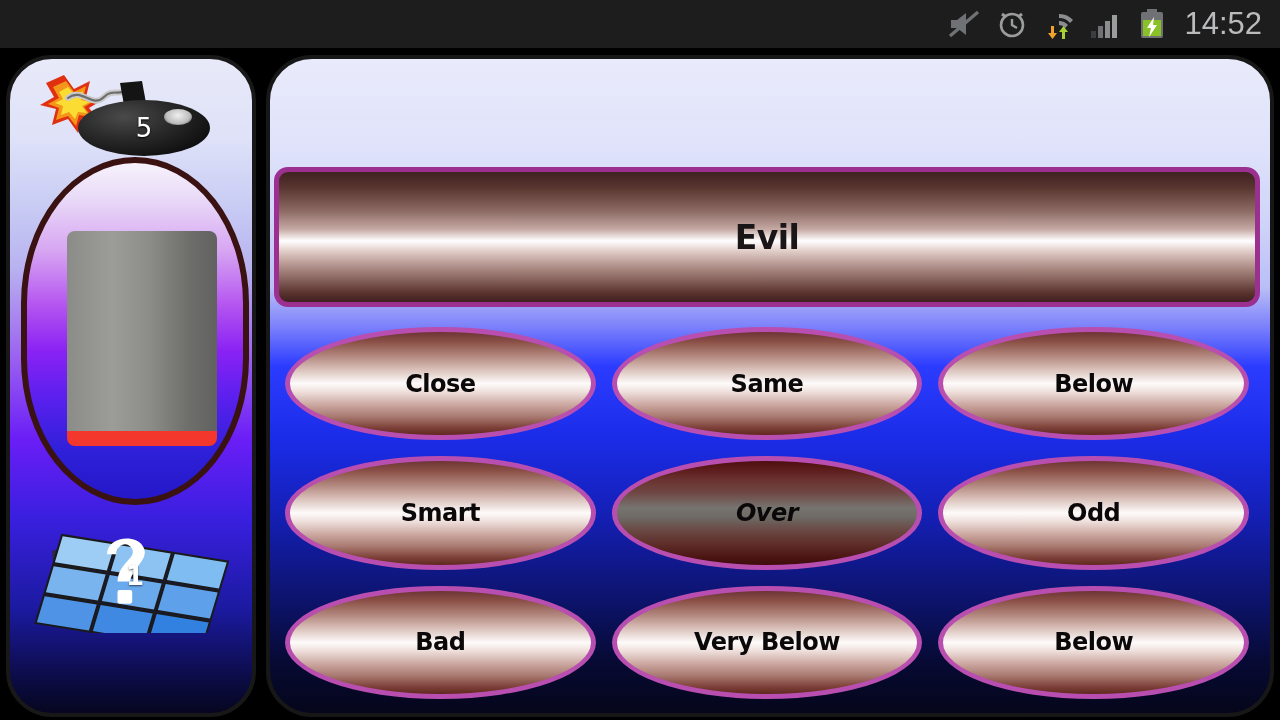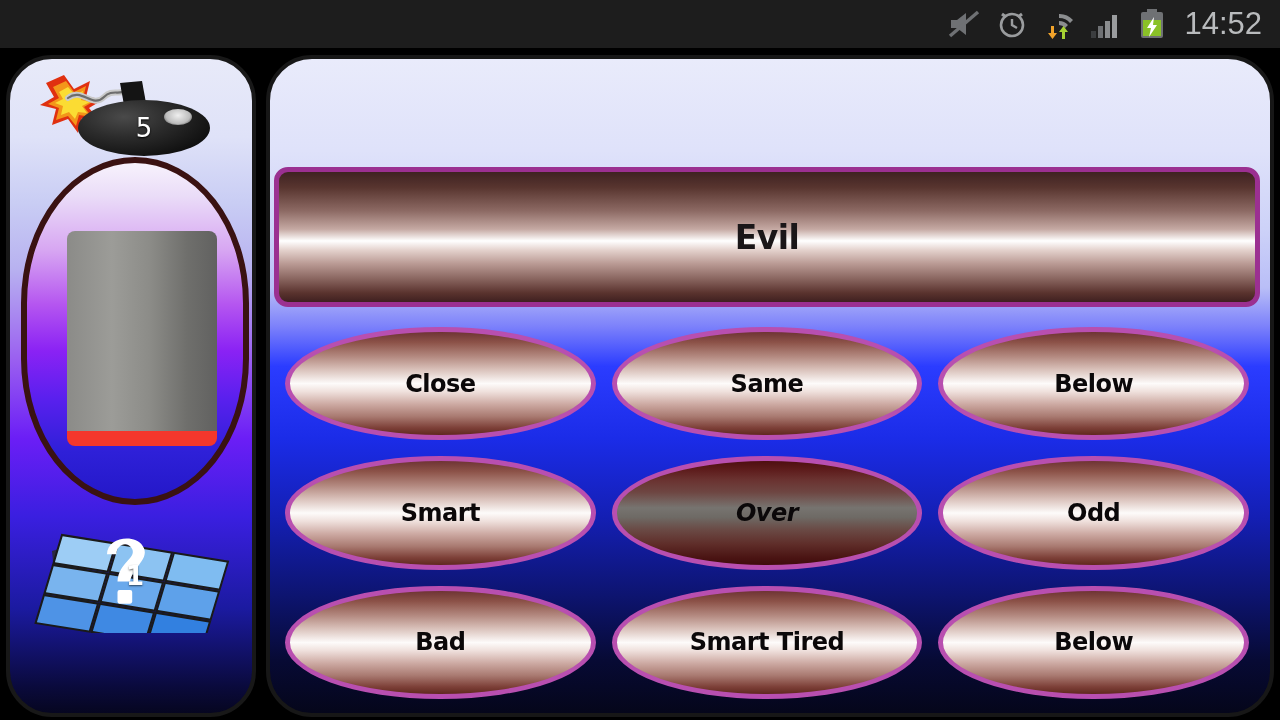--- a/index.html
+++ b/index.html
@@ -359,21 +359,21 @@
       <div class="answer-btn selected">
         <span class="answer-label">Over</span>
       </div>
       <div class="answer-btn">
         <span class="answer-label">Odd</span>
       </div>
       <div class="answer-btn">
         <span class="answer-label">Bad</span>
       </div>
       <div class="answer-btn">
-        <span class="answer-label">Smart Tired</span>
+        <span class="answer-label">Very Below</span>
       </div>
       <div class="answer-btn">
         <span class="answer-label">Below</span>
       </div>
     </div>
 
   </div>
 </div>
 
 </body></html>

